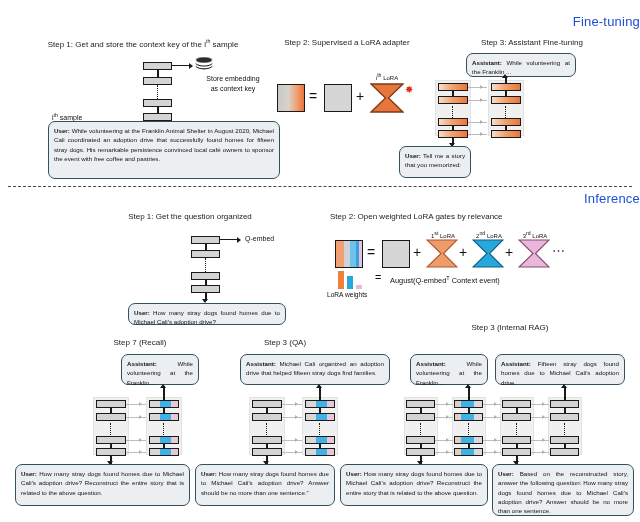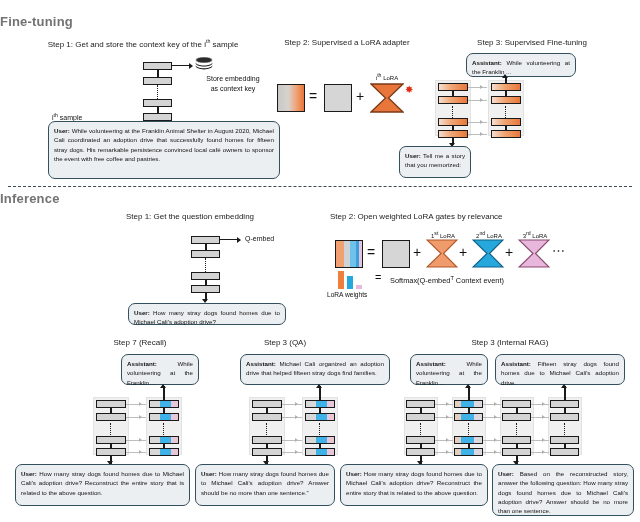--- a/index.html
+++ b/index.html
@@ -2,21 +2,21 @@
 <html><head>
 <meta charset="utf-8">
 <style>
   html,body{margin:0;padding:0;}
   body{
     width:640px;height:522px;background:#ffffff;
     font-family:"Liberation Sans", sans-serif;
     color:#111;position:relative;overflow:hidden;
   }
   .abs{position:absolute;}
-  .sec-title{font-size:13px;color:#737373;text-align:left;letter-spacing:.2px;font-weight:bold;}
+  .sec-title{font-size:13px;color:#1d4ed8;text-align:right;letter-spacing:.2px;}
   .step-title{font-size:8px;color:#222;text-align:center;white-space:nowrap;}
   .divider{
     position:absolute;left:8px;right:8px;top:186px;height:0;
     border-top:1.6px dashed #3a4a57;
   }
   
   .bubble{
     position:absolute;background:#eceff1;border:1.4px solid #33505f;
     border-radius:7px;padding:4px 5px;font-size:6.2px;line-height:1.5;
     color:#111;text-align:justify;box-sizing:border-box;
@@ -124,21 +124,21 @@
 <div class="eqsym abs" style="left:356px;top:88px;">+</div>
 
 <div class="lora-lbl abs" style="left:357px;top:72px;width:60px;">
   i<span class="supi">th</span> LoRA
 </div>
 <svg class="abs" style="left:370px;top:83px;" width="34" height="30" viewBox="0 0 34 30">
   <polygon points="1,1 33,1 18.5,15 33,29 1,29 15.5,15" fill="#e8763a" stroke="#7a3a18" stroke-width="1.3"></polygon>
 </svg>
 <div class="flame abs" style="left:405px;top:85px;">✸</div>
 
-<div class="step-title abs" style="left:432px;top:38px;width:200px;">Step 3: Supervised Fine-tuning</div>
+<div class="step-title abs" style="left:432px;top:38px;width:200px;">Step 3: Assistant Fine-tuning</div>
 
 <div class="bubble" style="left:466px;top:53px;width:110px;height:24px;">
   <b>Assistant:</b><span> While volunteering at the Franklin ...</span>
 </div>
 
 <div class="wrapcol abs" style="left:435px;top:80px;width:36px;height:56px;"></div>
 <div class="blk grad-or abs" style="left:438px;top:83px;width:30px;height:8px;"></div>
 <div class="blk grad-or abs" style="left:438px;top:96px;width:30px;height:8px;"></div>
 <div class="vdot abs" style="left:452px;top:106px;height:12px;"></div>
 <div class="blk grad-or abs" style="left:438px;top:118px;width:30px;height:8px;"></div>
@@ -169,21 +169,21 @@
 <div class="arrow-right sm abs" style="left:480px;top:131.8px;"></div>
 
 <div class="bubble" style="left:399px;top:146px;width:72px;height:32px;">
   <b>User:</b><span> Tell me a story that you memorized:</span>
 </div>
 
 <div class="divider"></div>
 
 <div class="sec-title abs" style="left:0;top:191px;width:640px;">Inference</div>
 
-<div class="step-title abs" style="left:80px;top:212px;width:220px;">Step 1: Get the question embedding</div>
+<div class="step-title abs" style="left:80px;top:212px;width:220px;">Step 1: Get the question organized</div>
 
 <div class="vline abs" style="left:205px;top:236px;height:14px;"></div>
 <div class="blk abs" style="left:191px;top:236px;width:29px;height:8px;"></div>
 <div class="blk abs" style="left:191px;top:250px;width:29px;height:8px;"></div>
 <div class="vline abs" style="left:205px;top:244px;height:6px;"></div>
 <div class="vdot abs" style="left:205px;top:258px;height:14px;"></div>
 <div class="blk abs" style="left:191px;top:272px;width:29px;height:8px;"></div>
 <div class="blk abs" style="left:191px;top:285px;width:29px;height:8px;"></div>
 <div class="vline abs" style="left:205px;top:280px;height:5px;"></div>
 <div class="vline abs" style="left:205px;top:293px;height:8px;"></div>
@@ -228,21 +228,21 @@
 <div class="eqsym abs" style="left:552px;top:243px;font-size:13px;letter-spacing:2px;">⋯</div>
 
 <svg class="barchart" style="left:336px;top:270px;" width="34" height="20" viewBox="0 0 34 20">
   <rect x="2" y="1" width="6" height="18" fill="#ef7f3c"></rect>
   <rect x="11" y="6" width="6" height="13" fill="#27a8dd"></rect>
   <rect x="20" y="15" width="6" height="4" fill="#e8b7dc"></rect>
 </svg>
 <div class="small-lbl abs" style="left:327px;top:291px;font-size:6.6px;">LoRA weights</div>
 <div class="eqsym abs" style="left:375px;top:271px;font-size:11px;">=</div>
 <div class="formula abs" style="left:390px;top:275px;">
-  <span>Softmax(Q-embed</span><sup>T</sup><span> Context event)</span>
+  <span>August(Q-embed</span><sup>T</sup><span> Context event)</span>
 </div>
 
 <div class="step-title abs" style="left:60px;top:338px;width:160px;">Step 7 (Recall)</div>
 
 <div class="bubble" style="left:121px;top:354px;width:78px;height:31px;">
   <b>Assistant:</b><span> While volunteering at the Franklin ...</span>
 </div>
 
 <div class="wrapcol abs" style="left:93px;top:397px;width:36px;height:58px;"></div>
 <div class="blk abs" style="left:96px;top:400px;width:30px;height:8px;"></div>
@@ -311,21 +311,21 @@
 <div class="arrow-right sm abs" style="left:295px;top:414.8px;"></div>
 <div class="hline abs" style="left:282px;top:440px;width:20px;"></div>
 <div class="arrow-right sm abs" style="left:295px;top:437.8px;"></div>
 <div class="hline abs" style="left:282px;top:452px;width:20px;"></div>
 <div class="arrow-right sm abs" style="left:295px;top:449.8px;"></div>
 
 <div class="bubble" style="left:195px;top:464px;width:140px;height:42px;">
   <b>User:</b><span> How many stray dogs found homes due to Michael Cali's adoption drive? Answer should be no more than one sentence.”</span>
 </div>
 
-<div class="step-title abs" style="left:415px;top:338px;width:190px;">Step 3 (Internal RAG)</div>
+<div class="step-title abs" style="left:415px;top:323px;width:190px;">Step 3 (Internal RAG)</div>
 
 <div class="bubble" style="left:410px;top:354px;width:78px;height:31px;">
   <b>Assistant:</b><span> While volunteering at the Franklin ...</span>
 </div>
 <div class="bubble" style="left:495px;top:354px;width:130px;height:31px;">
   <b>Assistant:</b><span> Fifteen stray dogs found homes due to Michael Cali's adoption drive.</span>
 </div>
 
 <div class="wrapcol abs" style="left:404px;top:397px;width:34px;height:58px;"></div>
 <div class="blk abs" style="left:406px;top:400px;width:29px;height:8px;"></div>

